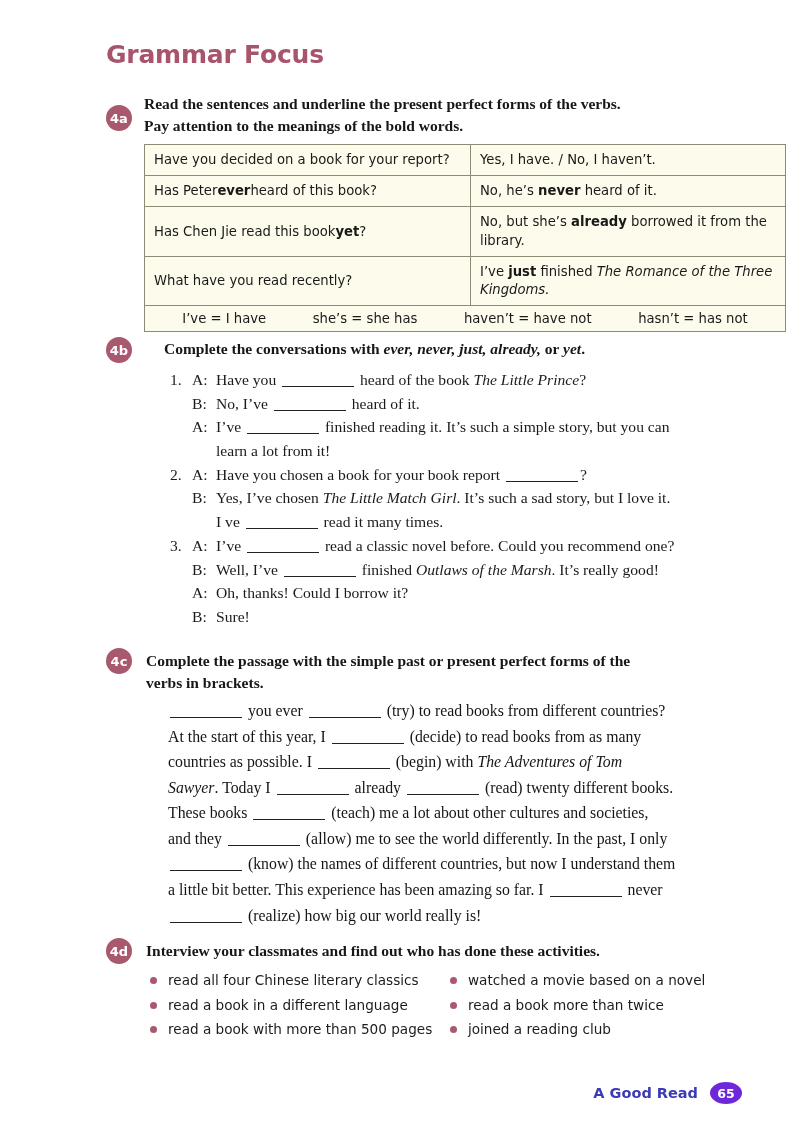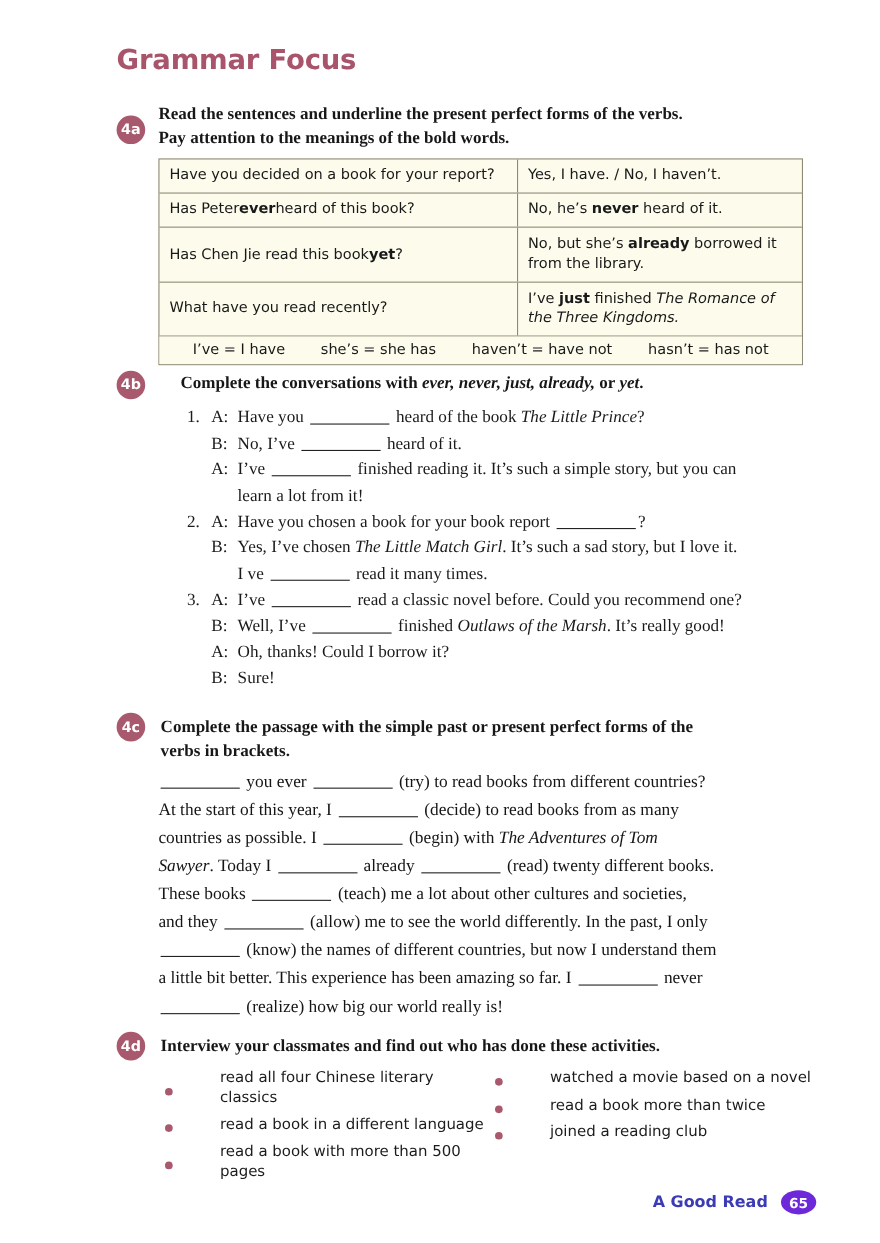--- a/index.html
+++ b/index.html
@@ -59,21 +59,21 @@
     line-height: 1.42;
     color: #171717;
   }
   .instruction em { font-style: italic; }
 
   
   .gtable {
     position: absolute;
     left: 144px;
     top: 144px;
-    width: 586px;
+    width: 642px;
     border: 1.4px solid #8d8a76;
     background: #fdfbec;
     box-sizing: border-box;
     font-family: "DejaVu Sans", sans-serif;
     font-size: 13.2px;
     color: #191919;
   }
   .grow {
     display: flex;
     border-bottom: 1px solid #8d8a76;
@@ -141,40 +141,39 @@
     left: 144px;
     top: 698px;
     width: 600px;
     font-family: "Liberation Serif", serif;
     font-size: 15.8px;
     line-height: 1.62;
     text-align: left;
     color: #151515;
   }
   .passage i { font-style: italic; }
-  .passage .pline { white-space: nowrap; }
+  .passage .pline { white-space: nowrap; margin-left: 24px; }
 
   
   .activities {
     position: absolute;
     left: 150px;
     top: 972px;
     width: 600px;
     display: flex;
     font-family: "DejaVu Sans", sans-serif;
     font-size: 13.6px;
     color: #1c1c1c;
   }
   .act-col { width: 300px; }
   .act-item {
     display: flex;
-    align-items: center;
+    align-items: flex-start;
     margin-bottom: 7px;
     line-height: 1.3;
-    gap: 32px;
   }
   .act-bullet {
     width: 7px;
     height: 7px;
     border-radius: 50%;
     background: #a9596d;
     margin-right: 11px;
     margin-top: 5px;
     flex: 0 0 7px;
   }

